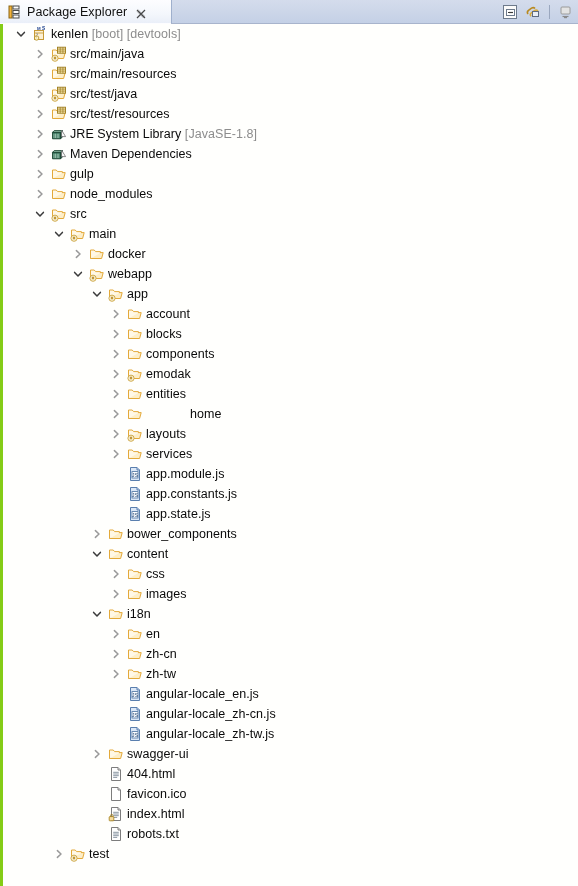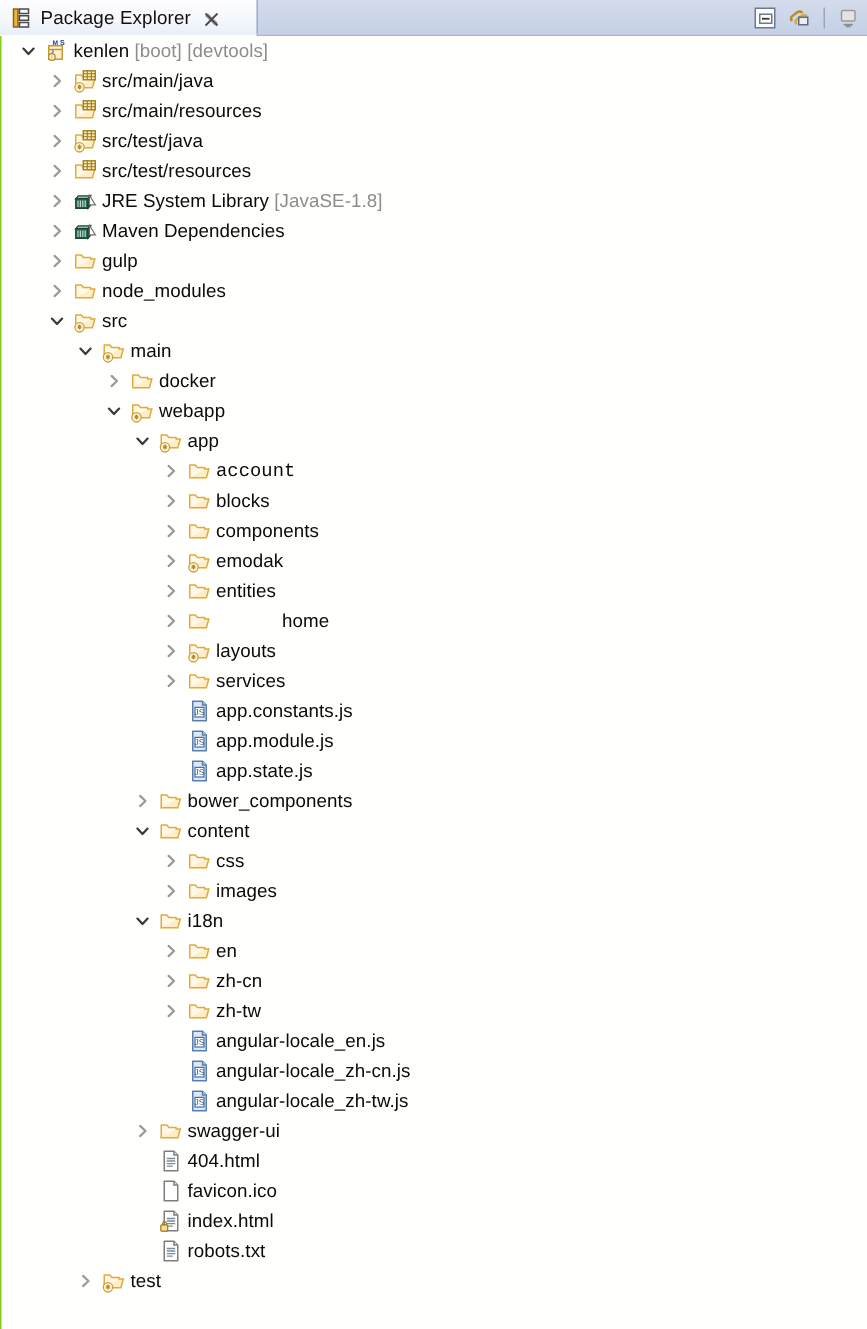--- a/index.html
+++ b/index.html
@@ -78,21 +78,21 @@
     height: 14px;
     background: #9aa7bf;
     margin: 0 3px;
   }
 
   
   .tree {
     position: absolute;
     left: 0; top: 24px; right: 0; bottom: 0;
     background: #fffffd;
-    border-left: 1px solid #84cc16;
+    border-left: 3px solid #84cc16;
     box-sizing: border-box;
     overflow: hidden;
   }
   .row {
     position: relative;
     height: 20px;
     display: flex;
     align-items: center;
     white-space: nowrap;
   }
@@ -375,21 +375,21 @@
     <div class="row">
       <span class="twisty" style="left: 107px;">
         <svg width="10" height="10" viewBox="0 0 10 10">
           <path d="M3.4 1.6 L7 5 L3.4 8.4" fill="none" stroke="#9a9a9a" stroke-width="1.5" stroke-linecap="round" stroke-linejoin="round"></path>
         </svg>
       </span>
       <span class="node-icon" style="left: 124px;"><svg width="16" height="16" viewBox="0 0 16 16">
           <path d="M1.5 12.5 L3.2 6.6 L14.2 6.6 L12.6 12.5 Z" fill="#fdeec8" stroke="#e3a93a" stroke-width="1"></path>
           <path d="M1.5 12.5 L1.5 4 L5.2 4 L6.6 5.6 L11.4 5.6 L11.4 7" fill="#fff8e6" stroke="#e3a93a" stroke-width="1" stroke-linejoin="round"></path>
         </svg></span>
-      <span class="label" style="left: 143px; font-family: Liberation Mono, monospace;">account</span>
+      <span class="label" style="left: 143px;">account</span>
     </div>
     <div class="row">
       <span class="twisty" style="left: 107px;">
         <svg width="10" height="10" viewBox="0 0 10 10">
           <path d="M3.4 1.6 L7 5 L3.4 8.4" fill="none" stroke="#9a9a9a" stroke-width="1.5" stroke-linecap="round" stroke-linejoin="round"></path>
         </svg>
       </span>
       <span class="node-icon" style="left: 124px;"><svg width="16" height="16" viewBox="0 0 16 16">
           <path d="M1.5 12.5 L3.2 6.6 L14.2 6.6 L12.6 12.5 Z" fill="#fdeec8" stroke="#e3a93a" stroke-width="1"></path>
           <path d="M1.5 12.5 L1.5 4 L5.2 4 L6.6 5.6 L11.4 5.6 L11.4 7" fill="#fff8e6" stroke="#e3a93a" stroke-width="1" stroke-linejoin="round"></path>
@@ -473,31 +473,31 @@
       <span class="label" style="left: 143px;">services</span>
     </div>
     <div class="row">
       <span class="twisty" style="left: 107px;"></span>
       <span class="node-icon" style="left: 124px;"><svg width="16" height="16" viewBox="0 0 16 16">
           <path d="M3.5 1.5 L10 1.5 L12.5 4 L12.5 14.5 L3.5 14.5 Z" fill="#dce8f7" stroke="#5a7fae" stroke-width="1" stroke-linejoin="round"></path>
           <path d="M10 1.5 L10 4 L12.5 4" fill="#c3d6ee" stroke="#5a7fae" stroke-width="1"></path>
           <rect x="5" y="5.6" width="6" height="6.4" fill="#ffffff" stroke="#4a6f9e" stroke-width="0.8"></rect>
           <text x="8" y="10.8" font-size="5.6" text-anchor="middle" fill="#2c4f7c" font-family="sans-serif">JS</text>
         </svg></span>
-      <span class="label" style="left: 143px;">app.constants.js</span>
+      <span class="label" style="left: 143px;">app.module.js</span>
     </div>
     <div class="row">
       <span class="twisty" style="left: 107px;"></span>
       <span class="node-icon" style="left: 124px;"><svg width="16" height="16" viewBox="0 0 16 16">
           <path d="M3.5 1.5 L10 1.5 L12.5 4 L12.5 14.5 L3.5 14.5 Z" fill="#dce8f7" stroke="#5a7fae" stroke-width="1" stroke-linejoin="round"></path>
           <path d="M10 1.5 L10 4 L12.5 4" fill="#c3d6ee" stroke="#5a7fae" stroke-width="1"></path>
           <rect x="5" y="5.6" width="6" height="6.4" fill="#ffffff" stroke="#4a6f9e" stroke-width="0.8"></rect>
           <text x="8" y="10.8" font-size="5.6" text-anchor="middle" fill="#2c4f7c" font-family="sans-serif">JS</text>
         </svg></span>
-      <span class="label" style="left: 143px;">app.module.js</span>
+      <span class="label" style="left: 143px;">app.constants.js</span>
     </div>
     <div class="row">
       <span class="twisty" style="left: 107px;"></span>
       <span class="node-icon" style="left: 124px;"><svg width="16" height="16" viewBox="0 0 16 16">
           <path d="M3.5 1.5 L10 1.5 L12.5 4 L12.5 14.5 L3.5 14.5 Z" fill="#dce8f7" stroke="#5a7fae" stroke-width="1" stroke-linejoin="round"></path>
           <path d="M10 1.5 L10 4 L12.5 4" fill="#c3d6ee" stroke="#5a7fae" stroke-width="1"></path>
           <rect x="5" y="5.6" width="6" height="6.4" fill="#ffffff" stroke="#4a6f9e" stroke-width="0.8"></rect>
           <text x="8" y="10.8" font-size="5.6" text-anchor="middle" fill="#2c4f7c" font-family="sans-serif">JS</text>
         </svg></span>
       <span class="label" style="left: 143px;">app.state.js</span>

